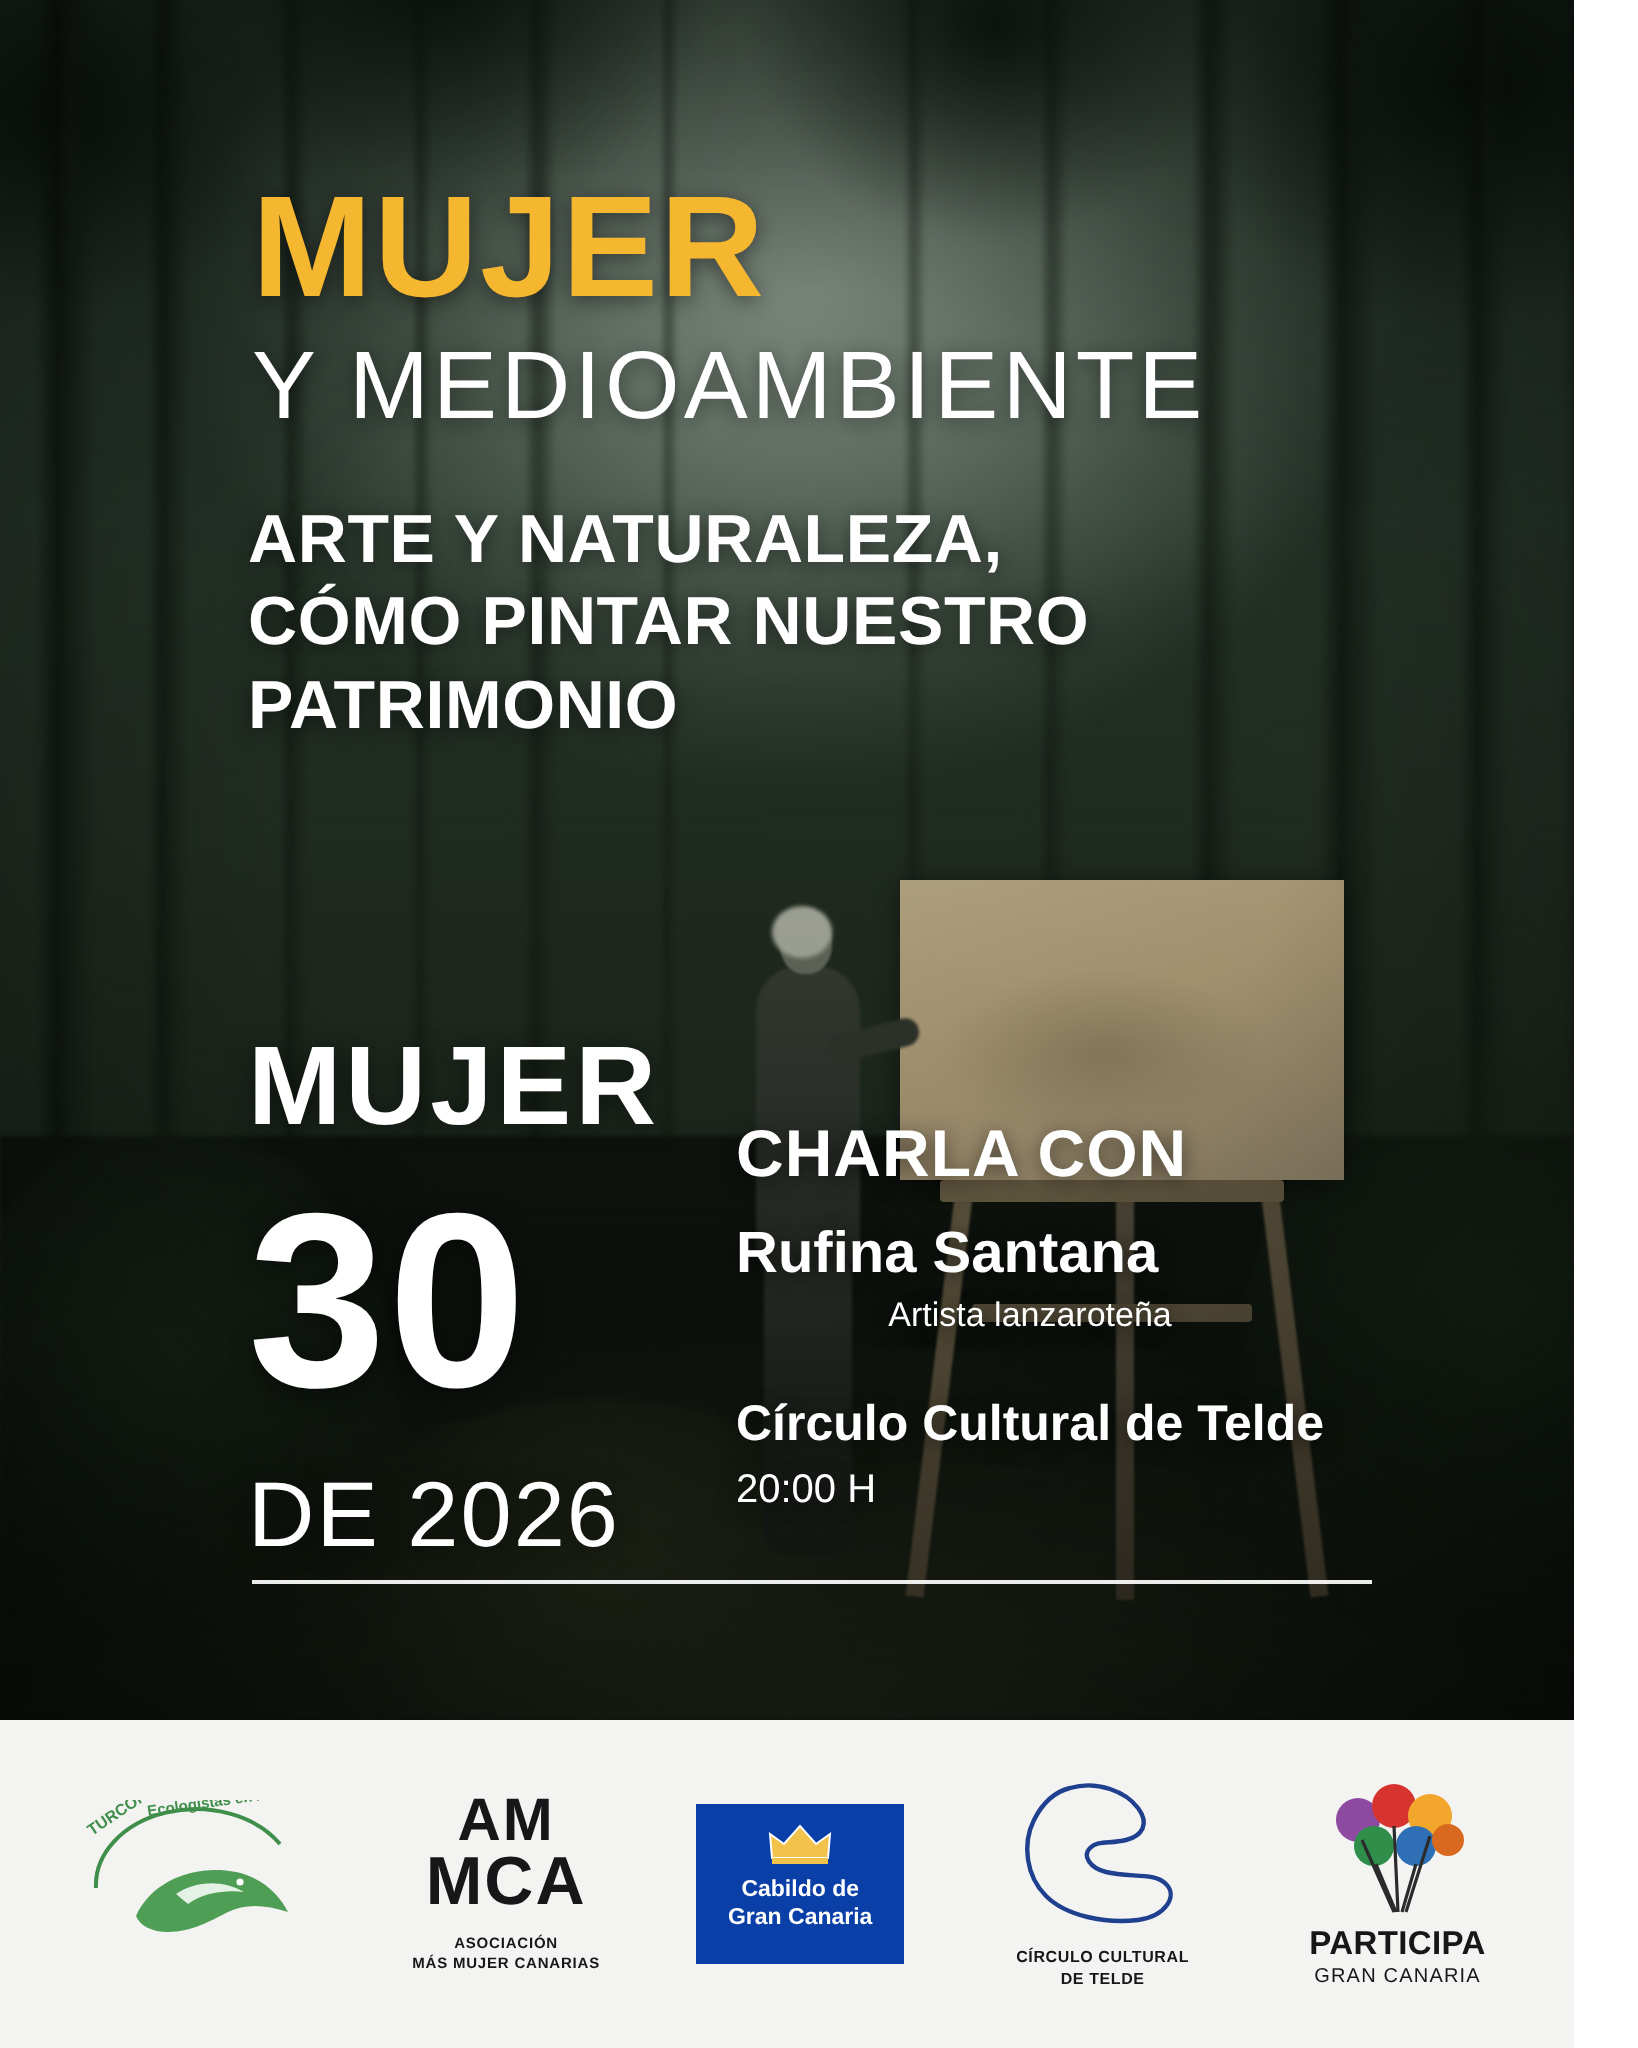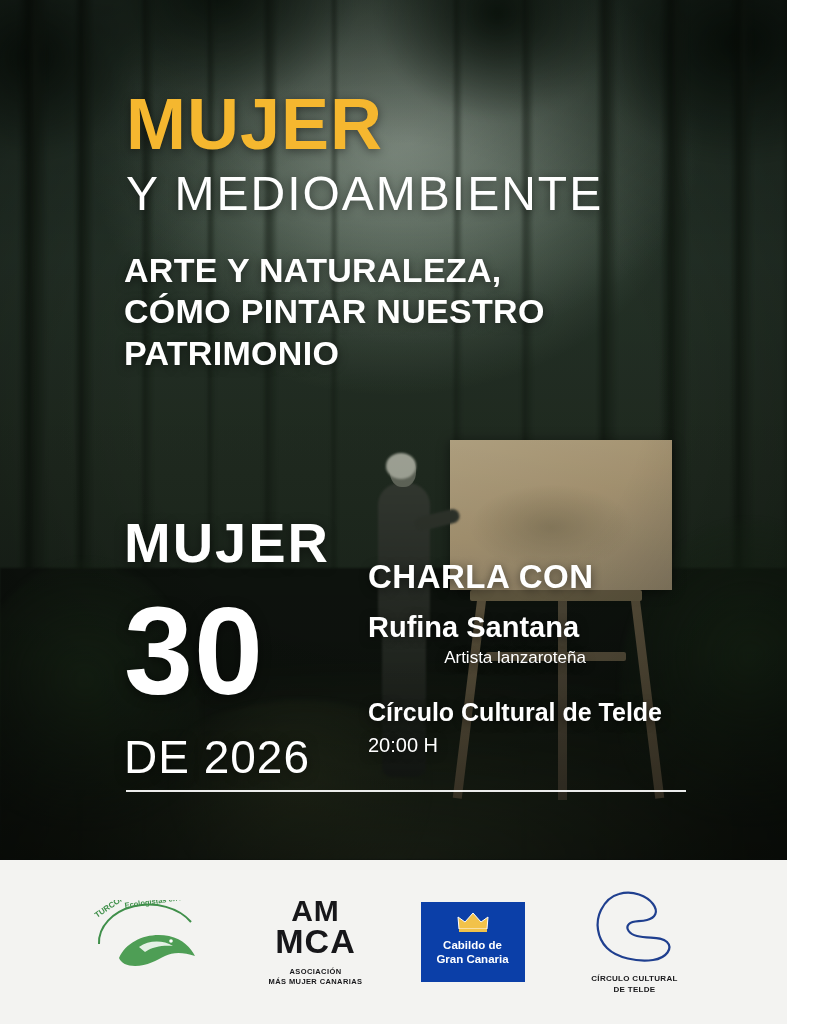--- a/index.html
+++ b/index.html
@@ -484,15 +484,30 @@
     <div class="logo logo-circulo">
       <div class="mark">
         <svg viewBox="0 0 92 80" width="92" height="80" aria-hidden="true">
           <path d="M30 6 C44 2, 58 8, 64 16 C70 24, 66 30, 58 32 C50 34, 44 32, 40 36 C36 40, 40 46, 48 48 C60 51, 72 48, 78 54 C84 60, 78 70, 64 72 C48 74, 28 70, 18 60 C8 50, 6 34, 12 22 C16 14, 22 8, 30 6 Z" fill="none" stroke="#1f3f8f" stroke-width="2.2" stroke-linejoin="round"></path>
         </svg>
       </div>
       <div class="cap">CÍRCULO CULTURAL
 DE TELDE</div>
     </div>
 
+    <div class="logo logo-participa">
+      <div class="mark">
+        <svg viewBox="0 0 96 74" width="96" height="74" aria-hidden="true">
+          <circle cx="28" cy="20" r="11" fill="#8e4aa0"></circle>
+          <circle cx="46" cy="13" r="11" fill="#d8342f"></circle>
+          <circle cx="64" cy="18" r="11" fill="#f2a72c"></circle>
+          <circle cx="36" cy="33" r="10" fill="#2f8f4a"></circle>
+          <circle cx="57" cy="33" r="10" fill="#2f6fb5"></circle>
+          <circle cx="73" cy="30" r="8" fill="#d86a1f"></circle>
+          <path d="M30 30 L46 66 M46 23 L48 66 M64 28 L52 66 M37 42 L47 66 M57 42 L50 66" stroke="#2b2b2b" stroke-width="1.6" fill="none"></path>
+        </svg>
+      </div>
+      <div class="name">PARTICIPA</div>
+      <div class="sub">GRAN CANARIA</div>
+    </div>
 
   </div>
 </div>
 
 </body></html>

